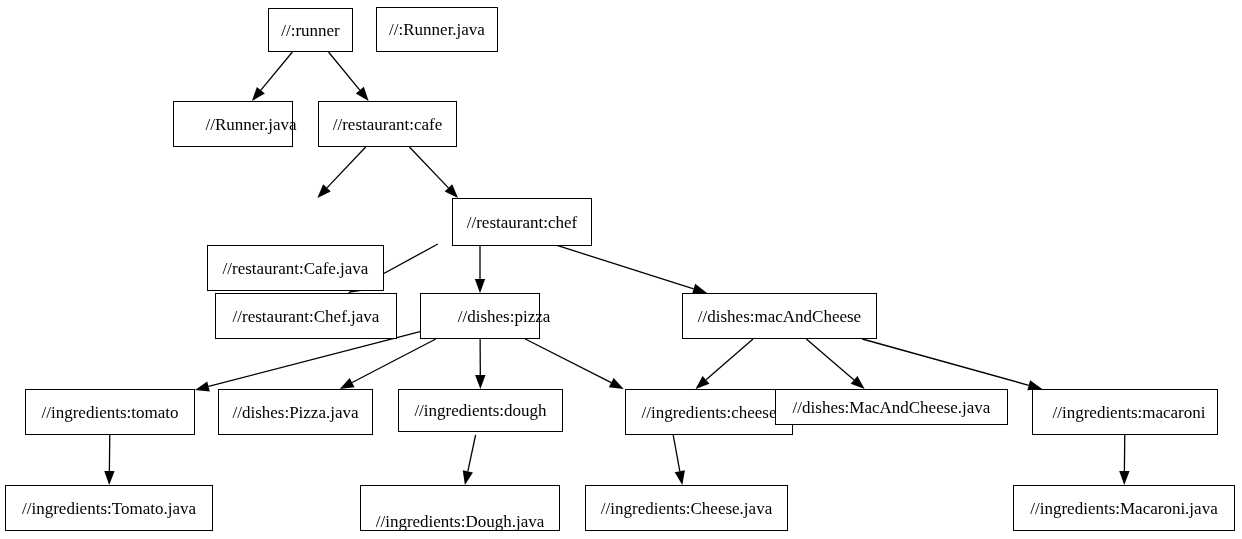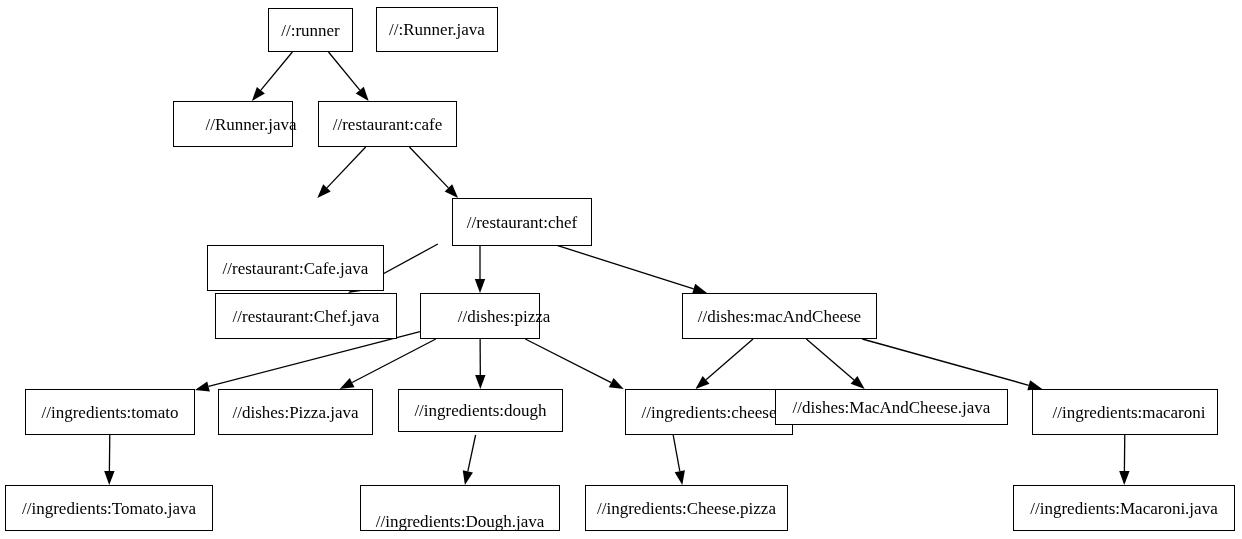--- a/index.html
+++ b/index.html
@@ -160,18 +160,18 @@
     <div class="node" style="left: 1032px; top: 389px; width: 186px; height: 46px; border-color: rgb(0, 0, 0); background: rgb(255, 255, 255); color: rgb(0, 0, 0); padding-left: 8px;">
       <span>//ingredients:macaroni</span>
     </div>
     <div class="node" style="left: 5px; top: 485px; width: 208px; height: 46px; border-color: rgb(0, 0, 0); background: rgb(255, 255, 255); color: rgb(0, 0, 0);">
       <span>//ingredients:Tomato.java</span>
     </div>
     <div class="node" style="left: 360px; top: 485px; width: 200px; height: 46px; border-color: rgb(0, 0, 0); background: rgb(255, 255, 255); color: rgb(0, 0, 0); align-items: flex-end;">
       <span>//ingredients:Dough.java</span>
     </div>
     <div class="node" style="left: 585px; top: 485px; width: 203px; height: 46px; border-color: rgb(0, 0, 0); background: rgb(255, 255, 255); color: rgb(0, 0, 0);">
-      <span>//ingredients:Cheese.pizza</span>
+      <span>//ingredients:Cheese.java</span>
     </div>
     <div class="node" style="left: 1013px; top: 485px; width: 222px; height: 46px; border-color: rgb(0, 0, 0); background: rgb(255, 255, 255); color: rgb(0, 0, 0);">
       <span>//ingredients:Macaroni.java</span>
     </div>
   </div>
 
 </body></html>

